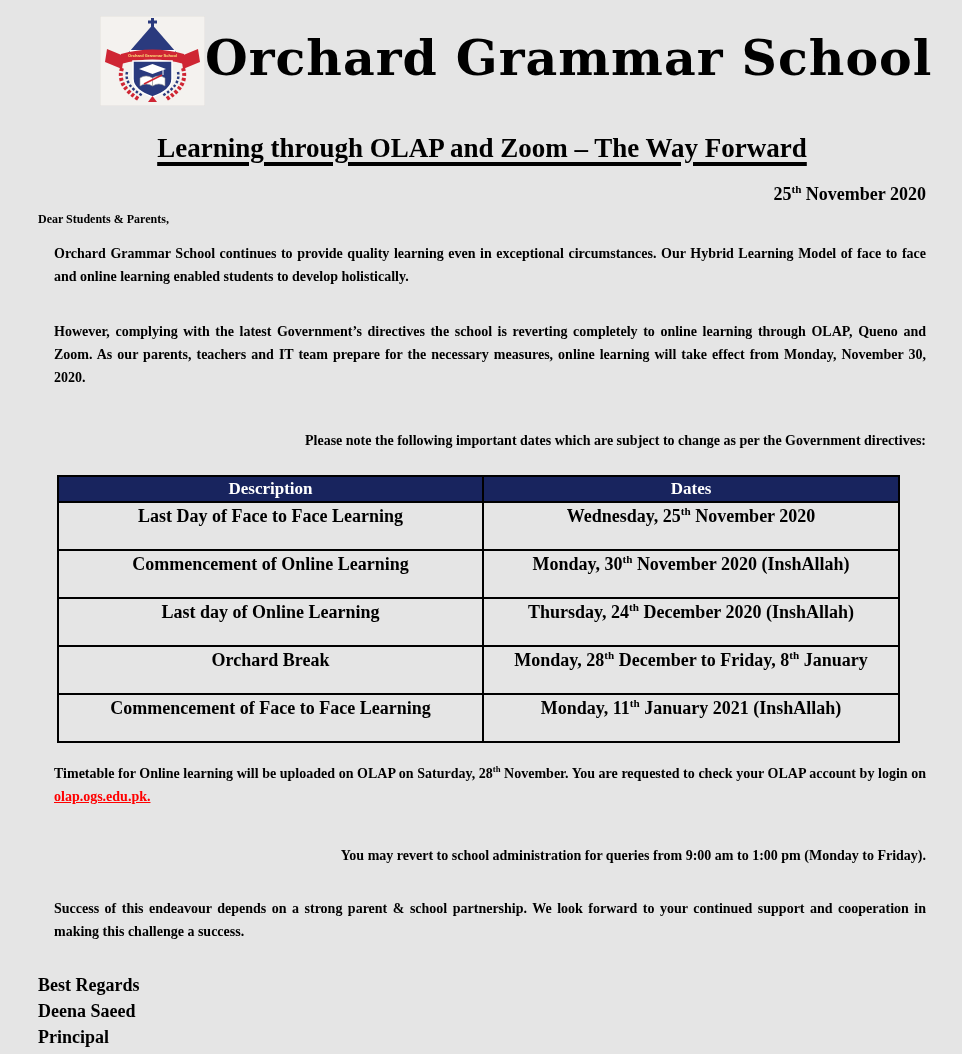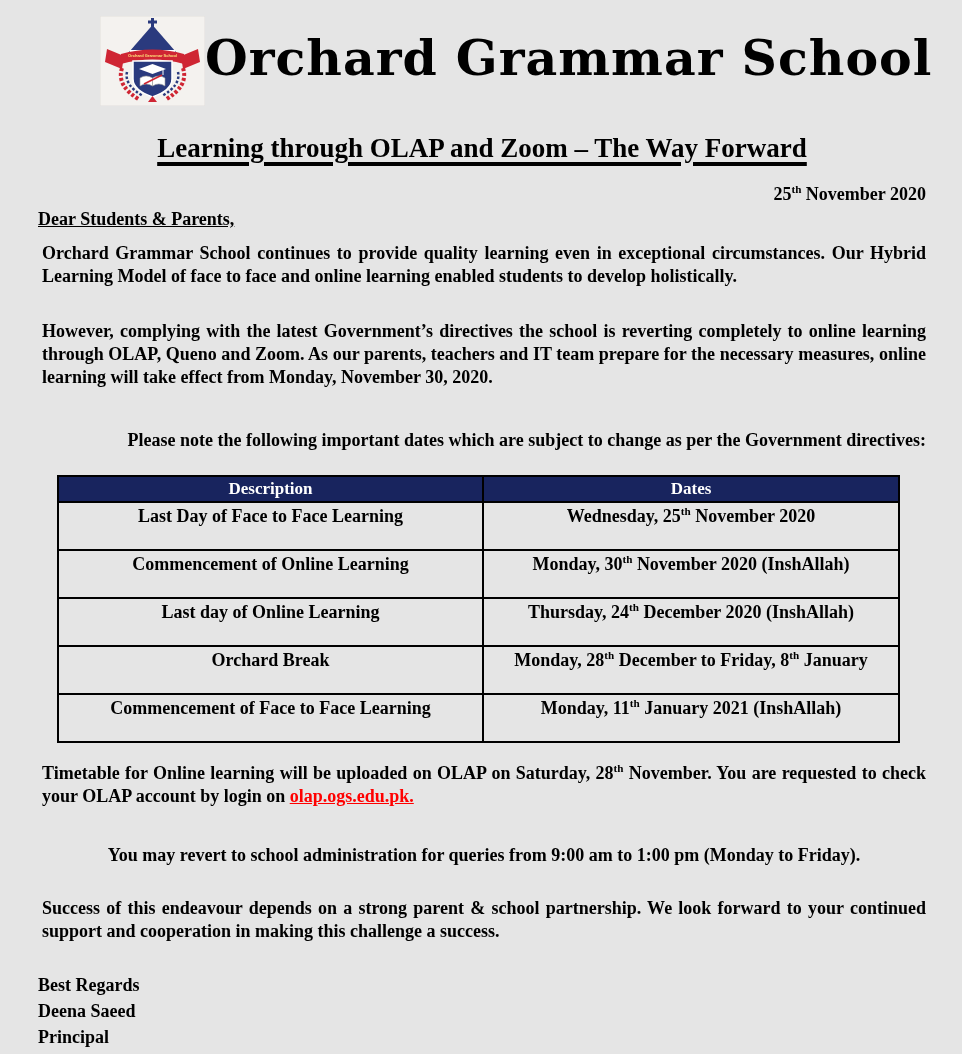--- a/index.html
+++ b/index.html
@@ -31,33 +31,33 @@
   .notice-title {
     margin:24px 0 0 0;
     text-align:center;
     font-size:27px; font-weight:bold;
     line-height:34px;
     text-decoration:underline;
     text-decoration-thickness:3.5px;
     text-underline-offset:5px;
   }
   .date-line { margin-top:18px; text-align:right; font-size:18px; line-height:23px; }
-  .salutation { margin:2px 0 0 0; font-size:18px; line-height:23px;text-decoration:underline; }
+  .salutation { margin:2px 0 0 0; font-size:12px; line-height:23px; }
 
   
   p.body {
-    margin:30px 0 0 4px;
-    font-size:18px; line-height:23px;
+    margin:30px 0 0 16px;
+    font-size:14px; line-height:23px;
     text-align:justify;
   }
   p.body.first { margin-top:11px; }
   p.body.directives { margin-top:32px; }
   p.body.dates-note { margin-top:40px; text-align:right; }
   p.body.timetable { margin-top:19px; }
-  p.body.queries { margin-top:36px; text-align:center; }
+  p.body.queries { margin-top:36px; text-align:right; }
   p.body.success { margin-top:30px; }
   sup { font-size:62%; line-height:0; vertical-align:super; }
   .red-link { color:var(--link-red, #ff0000);text-decoration:underline; }
 
   
   table.dates-table {
     border-collapse:collapse;
     table-layout:fixed;
     width:841px;
     margin:23px 0 0 19px;

